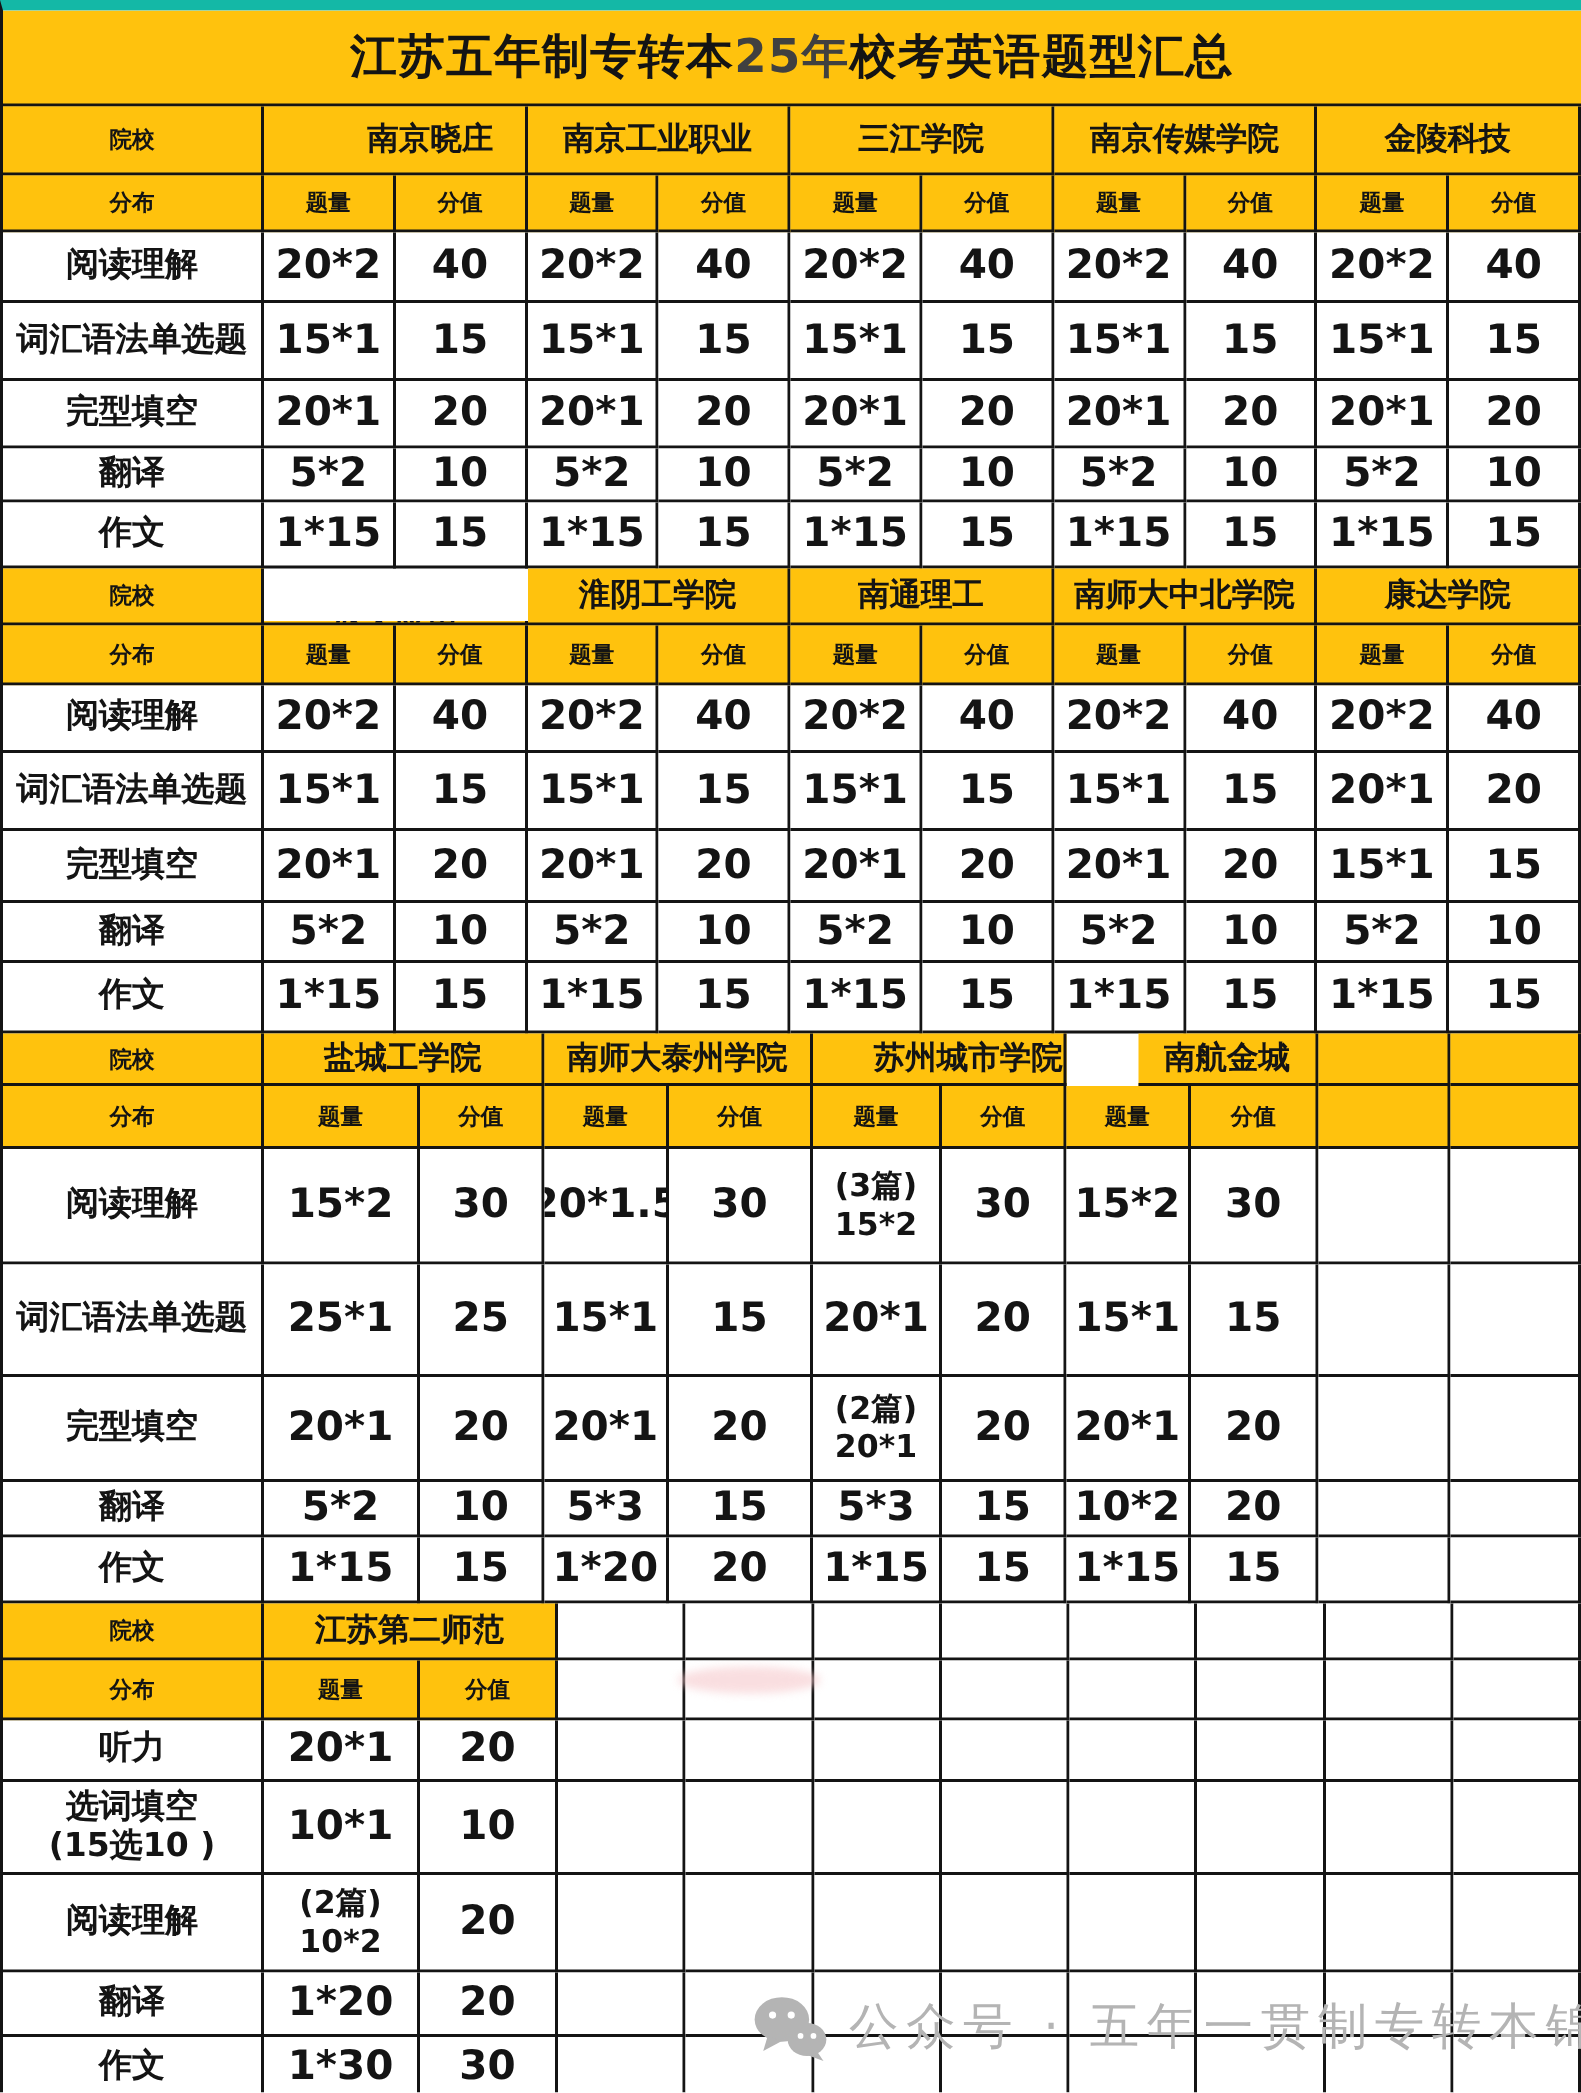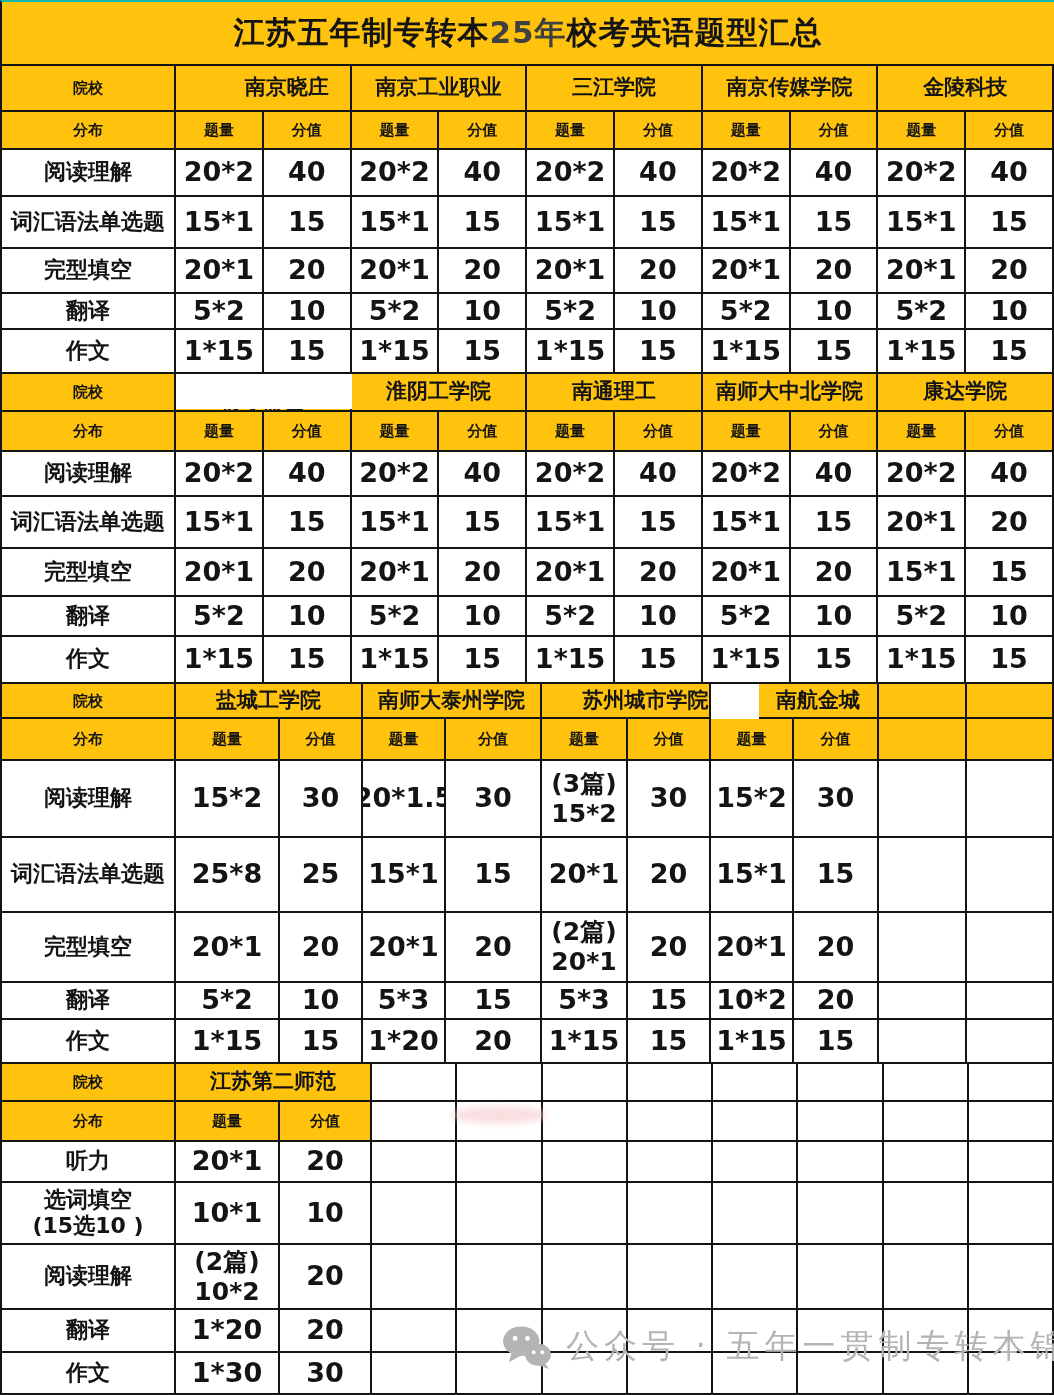--- a/index.html
+++ b/index.html
@@ -1,21 +1,21 @@
 <!DOCTYPE html>
 <html><head>
 <meta charset="utf-8">
 <style>
   html,body{margin:0;padding:0;background:#ffffff;}
   *{box-sizing:border-box;}
   .sheet{
     position:relative;
     width:1054px;height:1395px;
     background:#fff;
-    border-top:2px solid #14b8a6;
+    border-top:7px solid #14b8a6;
     border-left:2px solid #141414;
     font-family:"DejaVu Sans","Liberation Sans",sans-serif;
     font-weight:bold;color:#141414;
     overflow:hidden;
   }
   .title{
     height:64px;background:#ffc20d;
     border-bottom:2px solid #141414;
     display:flex;align-items:center;justify-content:center;
     font-size:31px;letter-spacing:1px;
@@ -33,21 +33,21 @@
     display:flex;align-items:center;justify-content:center;
     border-right:2px solid #141414;border-bottom:2px solid #141414;
     text-align:center;white-space:pre-line;line-height:1.2;
     background:#fff;overflow:hidden;
   }
   .c.y{background:#ffc20d;}
   .c.sm{font-size:15px;}
   .c.college{font-size:21px;}
   .c.label{font-size:22px;}
   .c.val{font-size:27px;}
-  .c.val.two{font-size:25px;}
+  .c.val.two{font-size:21px;}
   .watermark{
     position:absolute;left:500px;top:1322px;
     display:flex;align-items:center;gap:14px;
     color:#b4b4b4;font-weight:400;font-size:33px;letter-spacing:5px;
     white-space:nowrap;pointer-events:none;
   }
   .smudge{
     position:absolute;left:450px;top:1104px;width:95px;height:18px;
     background:#f6c9cc;opacity:.6;border-radius:50%;filter:blur(3px);
   }
@@ -235,21 +235,21 @@
       <div class="c val">20*1.5</div>
       <div class="c val">30</div>
       <div class="c val two">(3篇)
 15*2</div>
       <div class="c val">30</div>
       <div class="c val">15*2</div>
       <div class="c val">30</div>
       <div class="c val"></div>
       <div class="c val"></div>
       <div class="c label">词汇语法单选题</div>
-      <div class="c val">25*8</div>
+      <div class="c val">25*1</div>
       <div class="c val">25</div>
       <div class="c val">15*1</div>
       <div class="c val">15</div>
       <div class="c val">20*1</div>
       <div class="c val">20</div>
       <div class="c val">15*1</div>
       <div class="c val">15</div>
       <div class="c val"></div>
       <div class="c val"></div>
       <div class="c label">完型填空</div>

